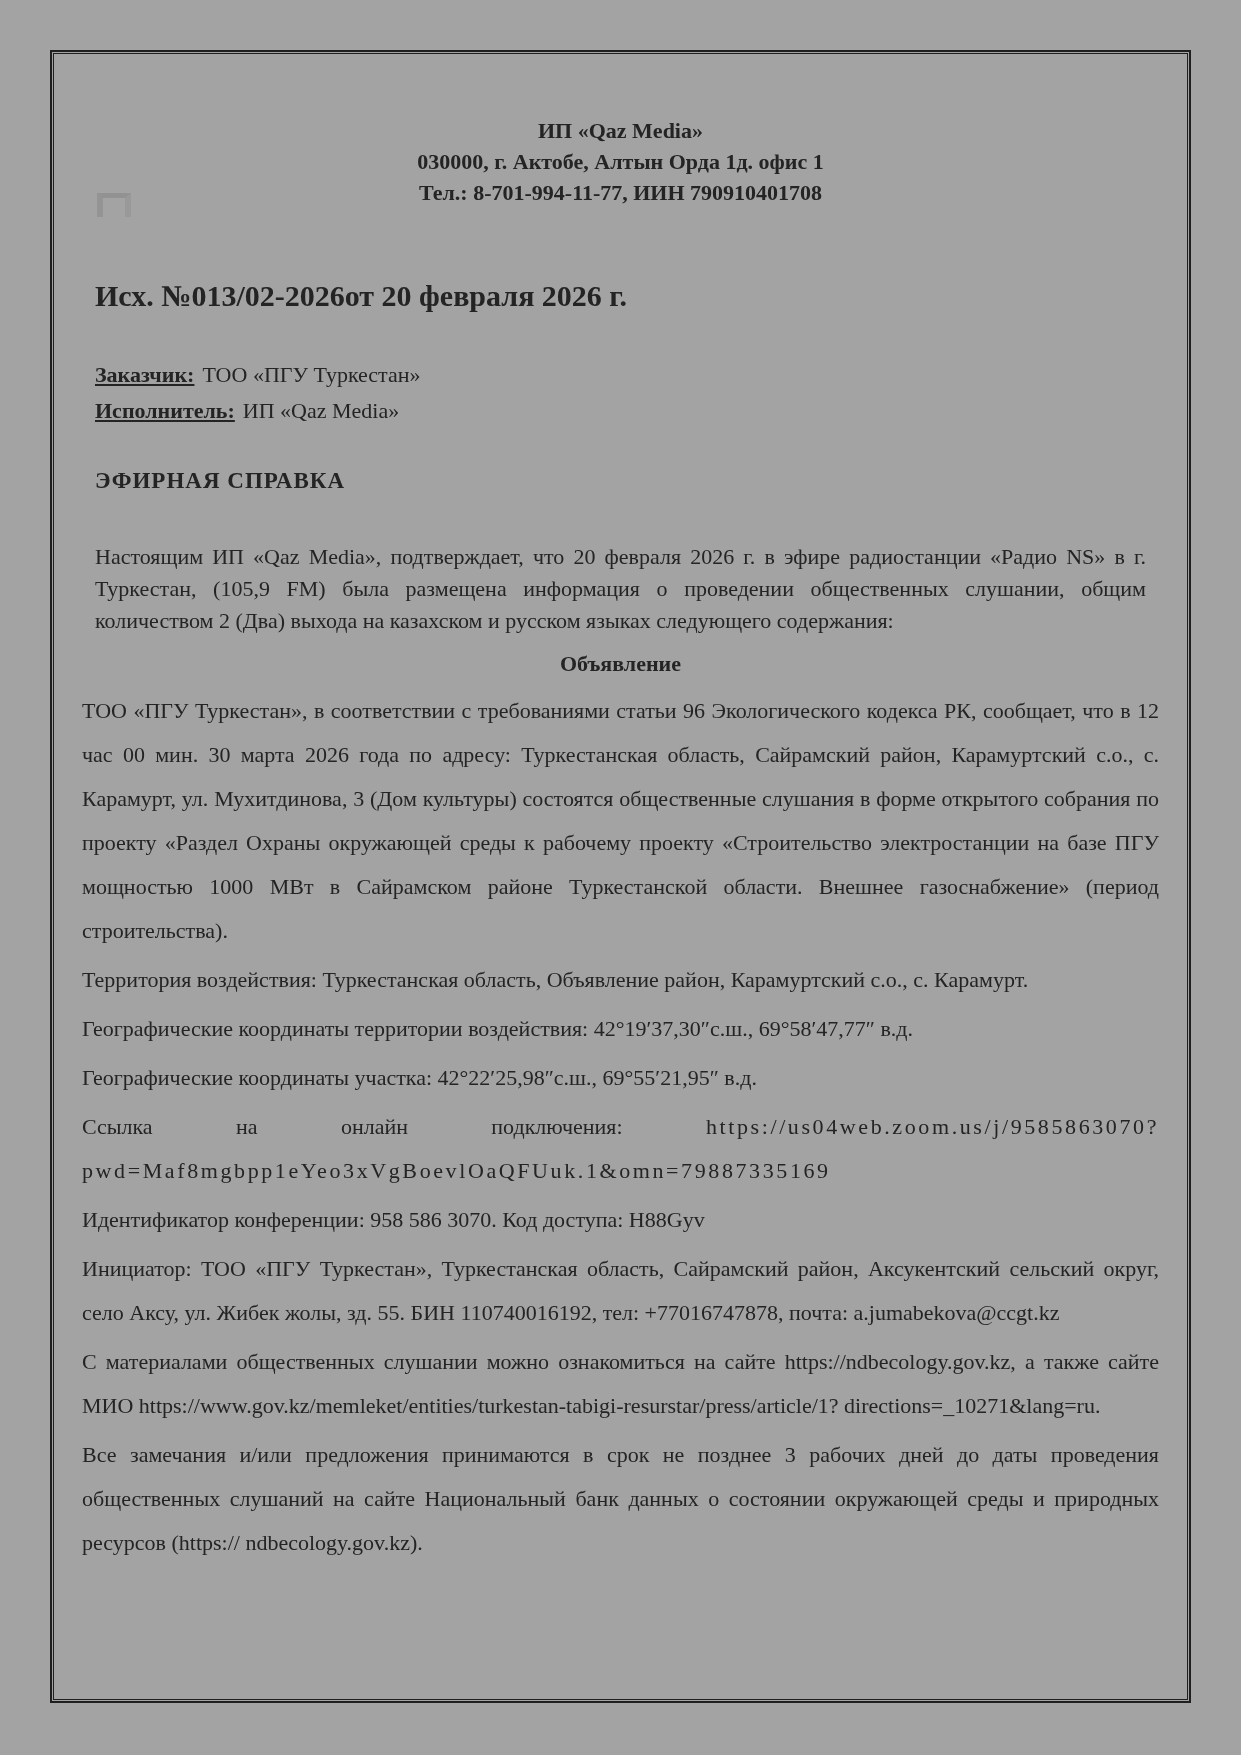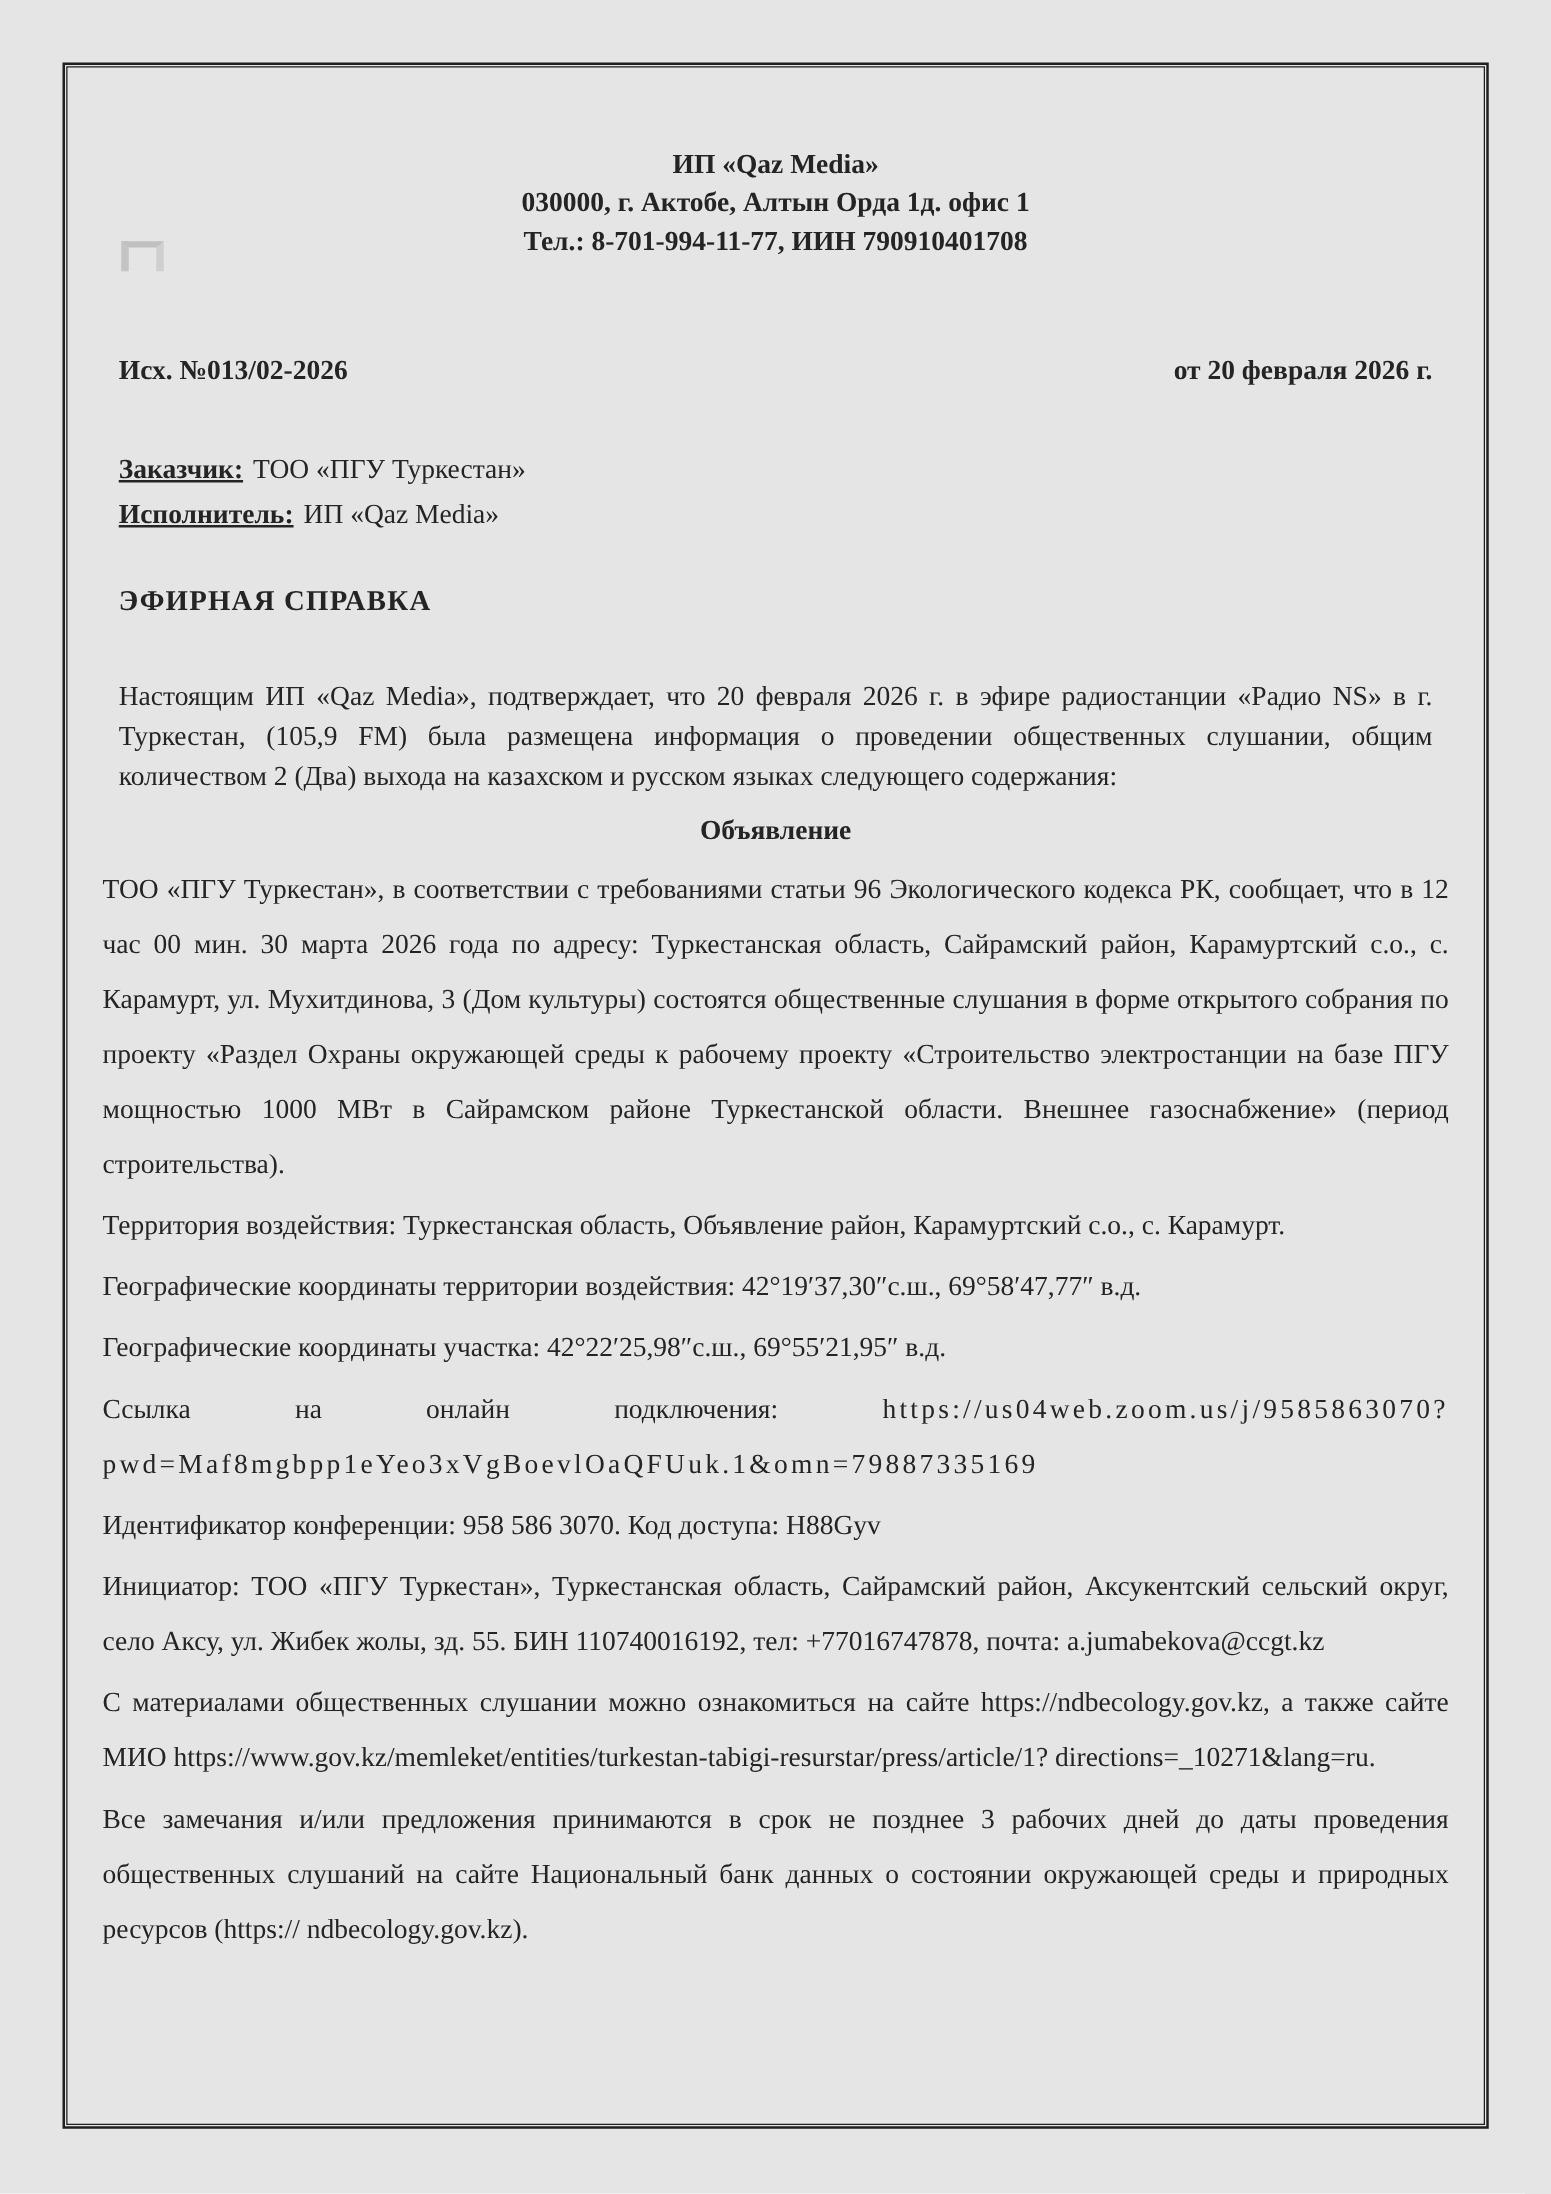--- a/index.html
+++ b/index.html
@@ -1,20 +1,20 @@
 <!DOCTYPE html>
 <html lang="ru"><head>
 <meta charset="utf-8">
 <style>
   html,body { margin:0; padding:0; background:#ffffff; }
   .page {
     position: relative;
     width: 1241px;
     height: 1755px;
-    background: #e5e5e5;
+    background: #a3a3a3;
     font-family: "Liberation Serif", "DejaVu Serif", serif;
     color: #242424;
     overflow: hidden;
   }
   
   .frame {
     position: absolute;
     left: 50px; top: 50px;
     width: 1137px; height: 1649px;
     border: 2px solid #1f1f1f;
@@ -33,26 +33,24 @@
   }
   .top-section { padding: 0 13px; }
   .doc-header {
     text-align: center;
     font-weight: bold;
     font-size: 22px;
     line-height: 31px;
   }
   .ref-row {
     display: flex;
-    justify-content: space-between;
     font-weight: bold;
-    font-size: 22px;
+    font-size: 30px;
     line-height: 30px;
     margin-top: 73px;
-    gap: 44px;
   }
   .parties { margin-top: 46px; }
   .party-line { font-size: 22px; line-height: 36px; }
   .party-line .label { font-weight: bold; margin-right: 8px; text-decoration: underline; }
   .doc-title {
     text-align: left;
     font-weight: bold;
     font-size: 23px;
     line-height: 30px;
     letter-spacing: 1px;

